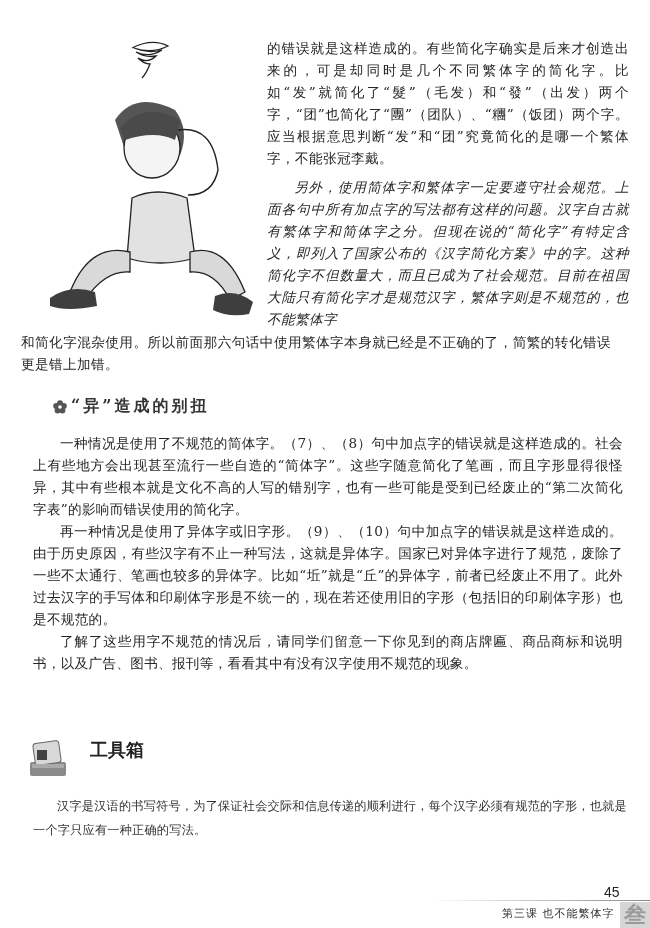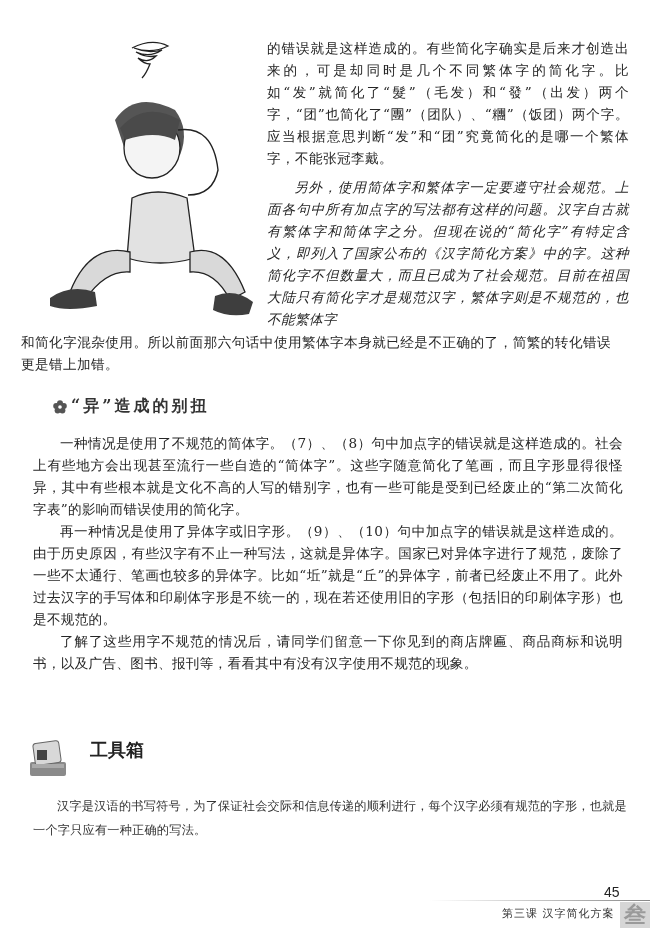--- a/index.html
+++ b/index.html
@@ -77,14 +77,14 @@
   </svg>
   <span class="toolbox-title">工具箱</span>
 </div>
 
 <div class="tool-text">
   <p>汉字是汉语的书写符号，为了保证社会交际和信息传递的顺利进行，每个汉字必须有规范的字形，也就是一个字只应有一种正确的写法。</p>
 </div>
 
 <div class="page-num">45</div>
 <div class="footer-line"></div>
-<div class="footer-label">第三课  汉字简化方案</div>
+<div class="footer-label">第三课  也不能繁体字</div>
 <div class="corner-glyph">叁</div>
 
 </body></html>

